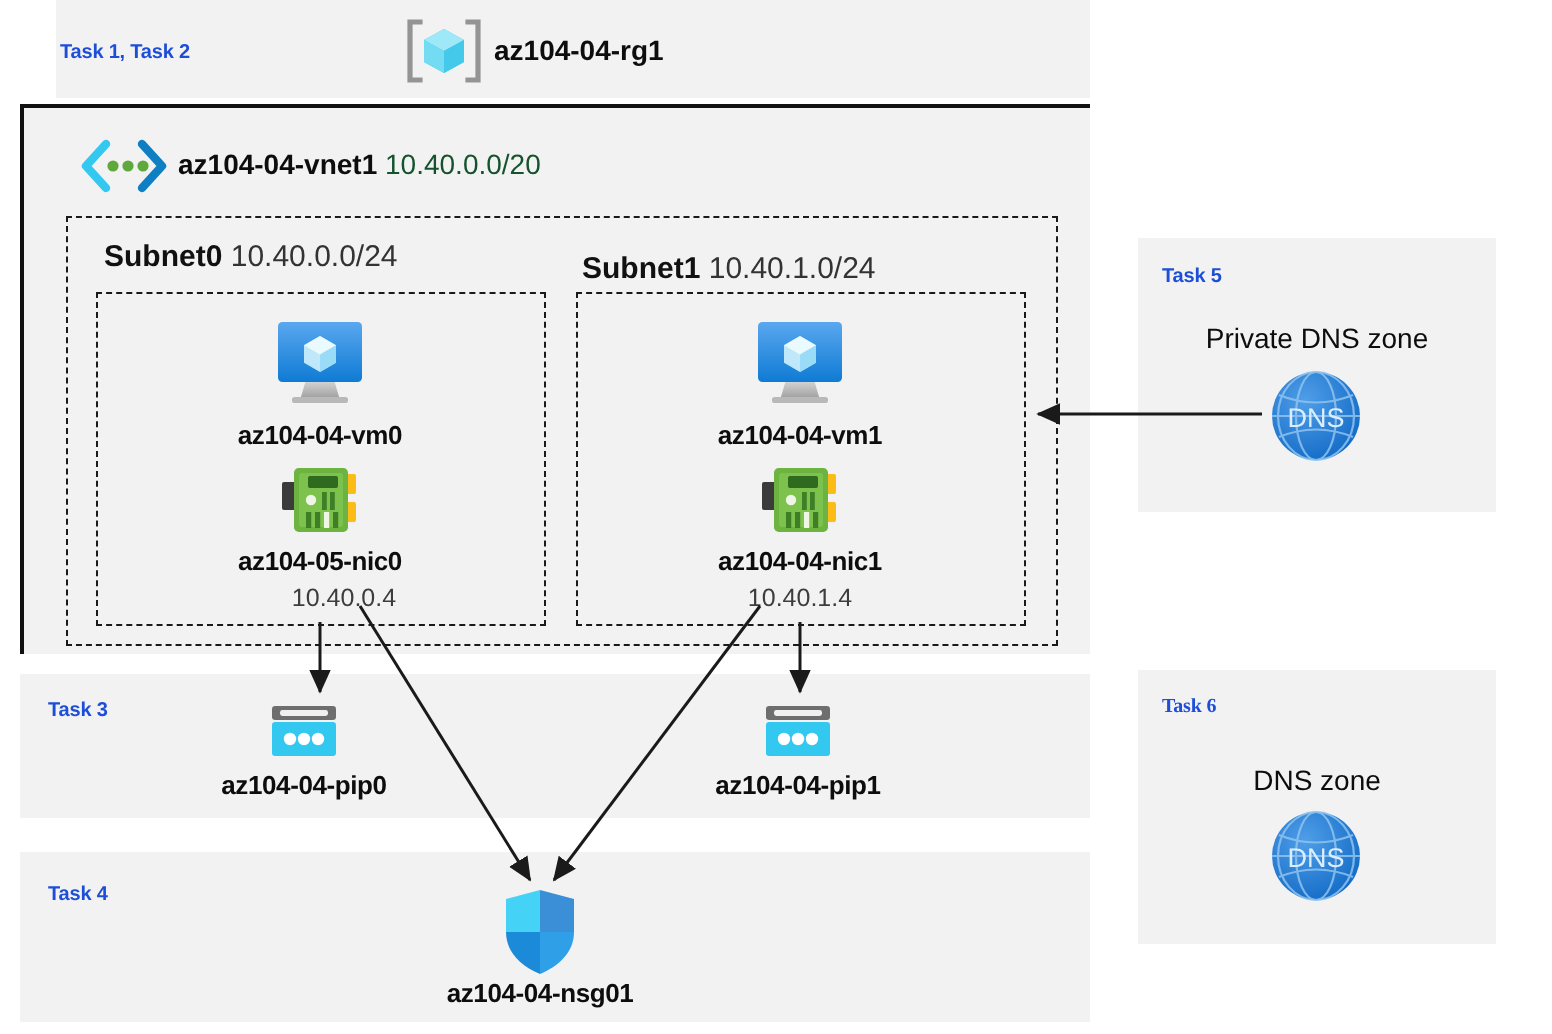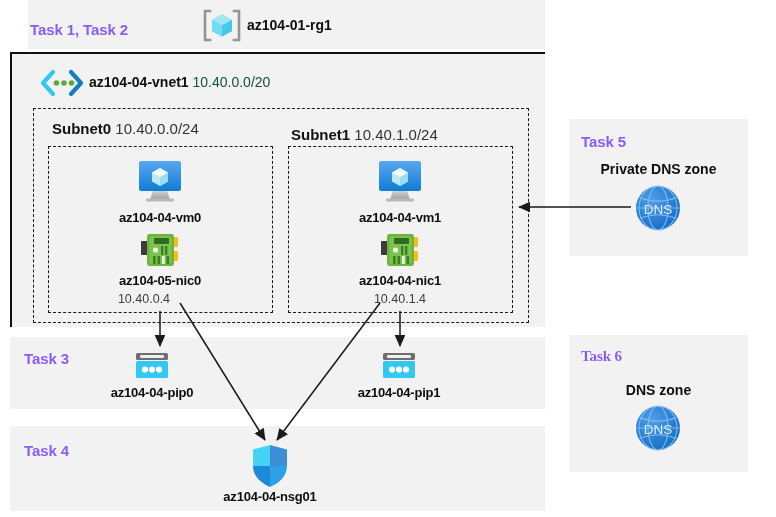--- a/index.html
+++ b/index.html
@@ -20,23 +20,23 @@
   }
 
   
   .panel {
     position: absolute;
     background: #f2f2f2;
     box-sizing: border-box;
   }
   .task-label {
     position: absolute;
-    color: #8b5cf6;
+    color: #1d4ed8;
     font-weight: bold;
-    font-size: 15px;
+    font-size: 10px;
     letter-spacing: -0.1px;
     white-space: nowrap;
   }
 
   
   .dashed {
     position: absolute;
     border: 1.6px dashed #1a1a1a;
     box-sizing: border-box;
   }
@@ -72,21 +72,21 @@
     white-space: nowrap;
     font-size: 15px;
     color: #111;
   }
   .subnet-hdr b { font-weight: bold; }
   .subnet-hdr span.cidr { font-weight: normal; color: #333; }
 
   .title-bold {
     position: absolute;
     font-size: 14px;
-    font-weight: bold;
+    font-weight: normal;
     color: #0d0d0d;
     white-space: nowrap;
     text-align: center;
   }
 
   
   .icon { position: absolute; }
   svg { display: block; overflow: visible; }
 
   #arrows {
@@ -114,21 +114,21 @@
       <g>
         <polygon points="21,6.5 31,12 31,23 21,28.5 11,23 11,12" fill="#32c8f0"></polygon>
         <polygon points="21,6.5 31,12 21,17.5 11,12" fill="#9fe8f7"></polygon>
         <polygon points="21,17.5 31,12 31,23 21,28.5" fill="#45c9ea"></polygon>
         <polygon points="21,17.5 21,28.5 11,23 11,12" fill="#73dcf2"></polygon>
       </g>
     </svg>
   </div>
 
   <div class="hdr" style="left:247px; top:17px;">
-    <b>az104-01-rg1</b>
+    <b>az104-04-rg1</b>
   </div>
 
   <div class="panel" style="left:10px; top:52px; width:535px; height:275px; border-left:2.2px solid #111; border-top:2.2px solid #111;"></div>
 
   <div class="icon" style="left:38px; top:68px;">
     <svg width="48" height="30" viewBox="0 0 48 30">
       <path d="M15 4 L5 15 L15 26" stroke="#32c8f0" stroke-width="4.2" fill="none" stroke-linecap="round" stroke-linejoin="round"></path>
       <path d="M33 4 L43 15 L33 26" stroke="#0f7fc4" stroke-width="4.2" fill="none" stroke-linecap="round" stroke-linejoin="round"></path>
       <circle cx="18.5" cy="15" r="2.8" fill="#5fa83c"></circle>
       <circle cx="26" cy="15" r="2.8" fill="#5fa83c"></circle>
@@ -183,21 +183,21 @@
       <rect x="22" y="15" width="2.4" height="9" fill="#3e7f26"></rect>
       <rect x="26" y="15" width="2.4" height="9" fill="#3e7f26"></rect>
       <rect x="14" y="25" width="2.6" height="8" fill="#3e7f26"></rect>
       <rect x="18.5" y="25" width="2.6" height="8" fill="#3e7f26"></rect>
       <rect x="23" y="25" width="2.6" height="8" fill="#eef7e6"></rect>
       <rect x="27.5" y="25" width="2.6" height="8" fill="#3e7f26"></rect>
     </svg>
   </div>
 
   <div class="node-label" style="left:80px; top:273px; width:160px;">az104-05-nic0</div>
-  <div class="sub-label" style="left:64px; top:292px; width:160px;">10.40.0.4</div>
+  <div class="sub-label" style="left:92px; top:292px; width:160px;">10.40.0.4</div>
 
   <div class="subnet-hdr" style="left:291px; top:126px;">
     <b>Subnet1</b><span>&nbsp;</span><span class="cidr">10.40.1.0/24</span>
   </div>
 
   <div class="dashed" style="left:288px; top:146px; width:225px; height:167px;"></div>
 
   <div class="icon" style="left:372px; top:157px;">
     <svg width="56" height="48" viewBox="0 0 56 48">
       <defs>

